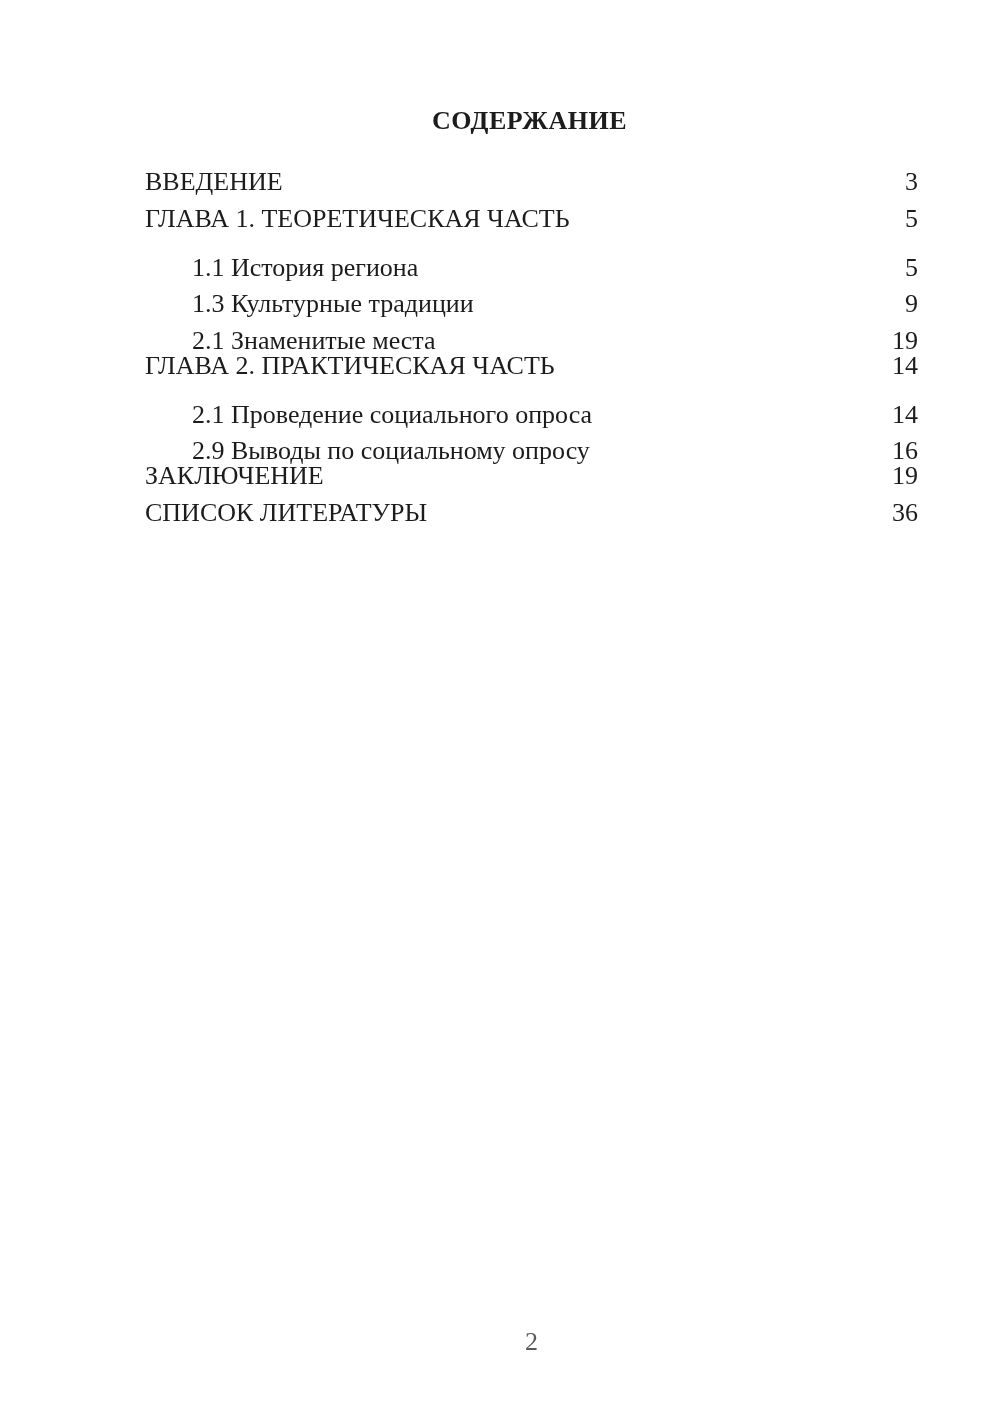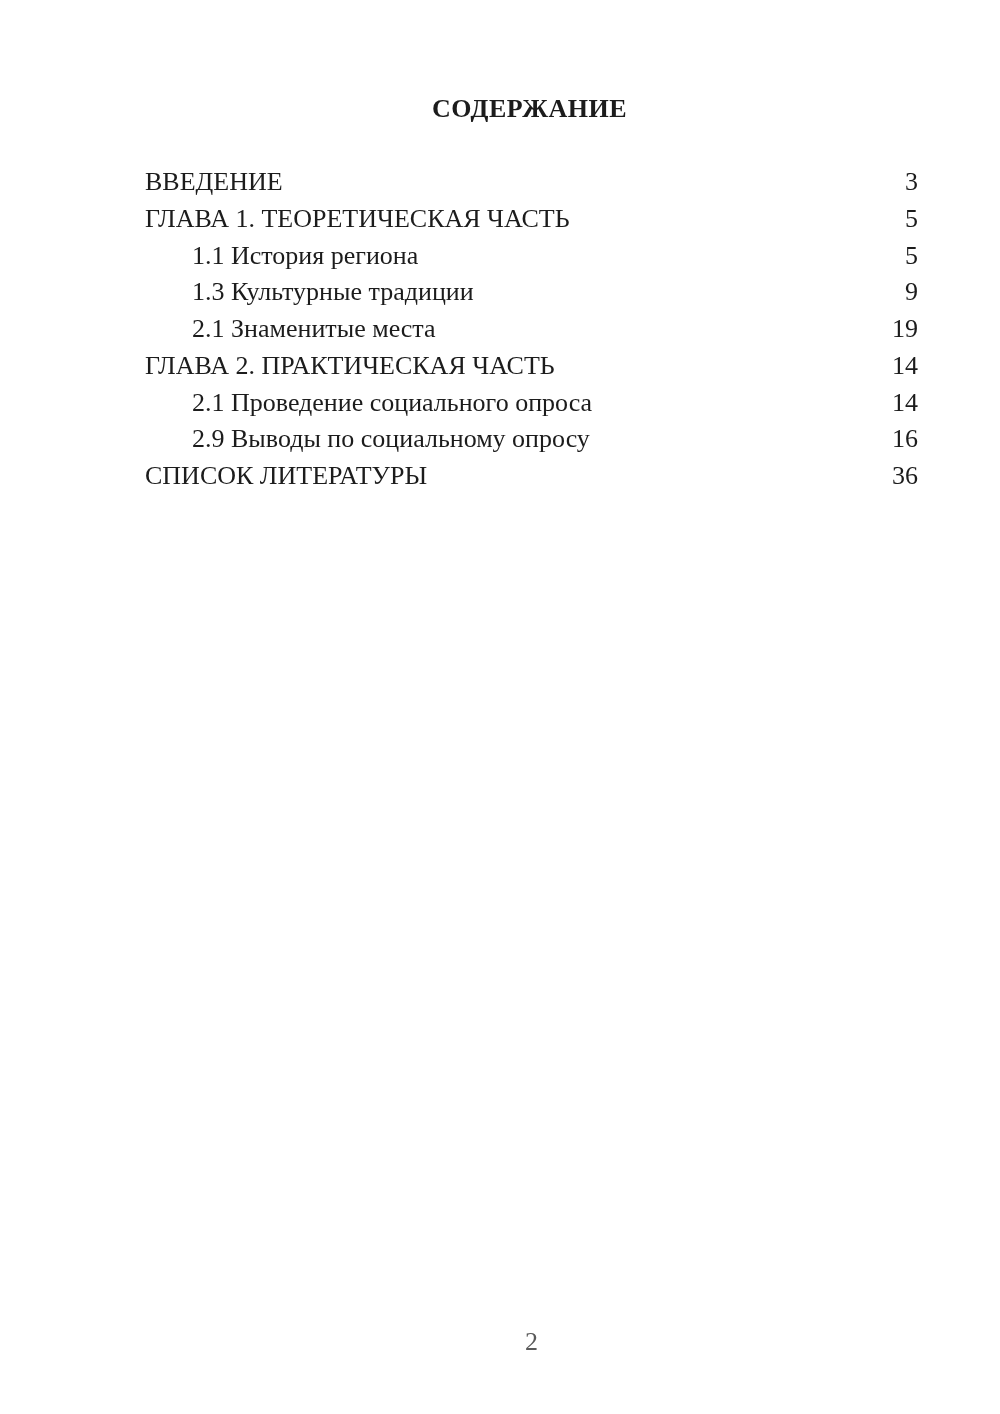--- a/index.html
+++ b/index.html
@@ -14,21 +14,21 @@
     background: var(--bg-color, #ffffff);
     font-family: "Liberation Serif", "DejaVu Serif", serif;
     color: var(--text-color, #1c1c1c);
     overflow: hidden;
   }
   .doc-title {
     position: absolute;
     top: 94px;
     left: 141px;
     right: 82px;
-    margin: 0;
+    margin: 12px;
     text-align: center;
     font-size: 26px;
     line-height: 30px;
     font-weight: bold;
     letter-spacing: 0.5px;
   }
   .toc {
     position: absolute;
     top: 164px;
     left: 145px;
@@ -41,20 +41,21 @@
   .toc-row {
     display: flex;
     justify-content: space-between;
     align-items: baseline;
     height: 36.75px;
     line-height: 36.75px;
     white-space: nowrap;
   }
   .toc-row.level-1 .toc-label {
     padding-left: 47px;
+    margin-top: 12px;
   }
   .toc-label {
     flex: 1 1 auto;
     overflow: hidden;
   }
   .toc-page {
     flex: 0 0 auto;
     text-align: right;
     padding-left: 20px;
   }
@@ -110,20 +111,24 @@
   <li class="toc-row level-1">
     <span class="toc-label">2.1 Проведение социального опроса</span>
     <span class="toc-page">14</span>
   </li>
 
   <li class="toc-row level-1">
     <span class="toc-label">2.9 Выводы по социальному опросу</span>
     <span class="toc-page">16</span>
   </li>
 
+  <li class="toc-row">
+    <span class="toc-label">ЗАКЛЮЧЕНИЕ</span>
+    <span class="toc-page">19</span>
+  </li>
 
   <li class="toc-row">
     <span class="toc-label">СПИСОК ЛИТЕРАТУРЫ</span>
     <span class="toc-page">36</span>
   </li>
 </ul>
 
   <div class="footer-page-number">2</div>
 </div>
 

